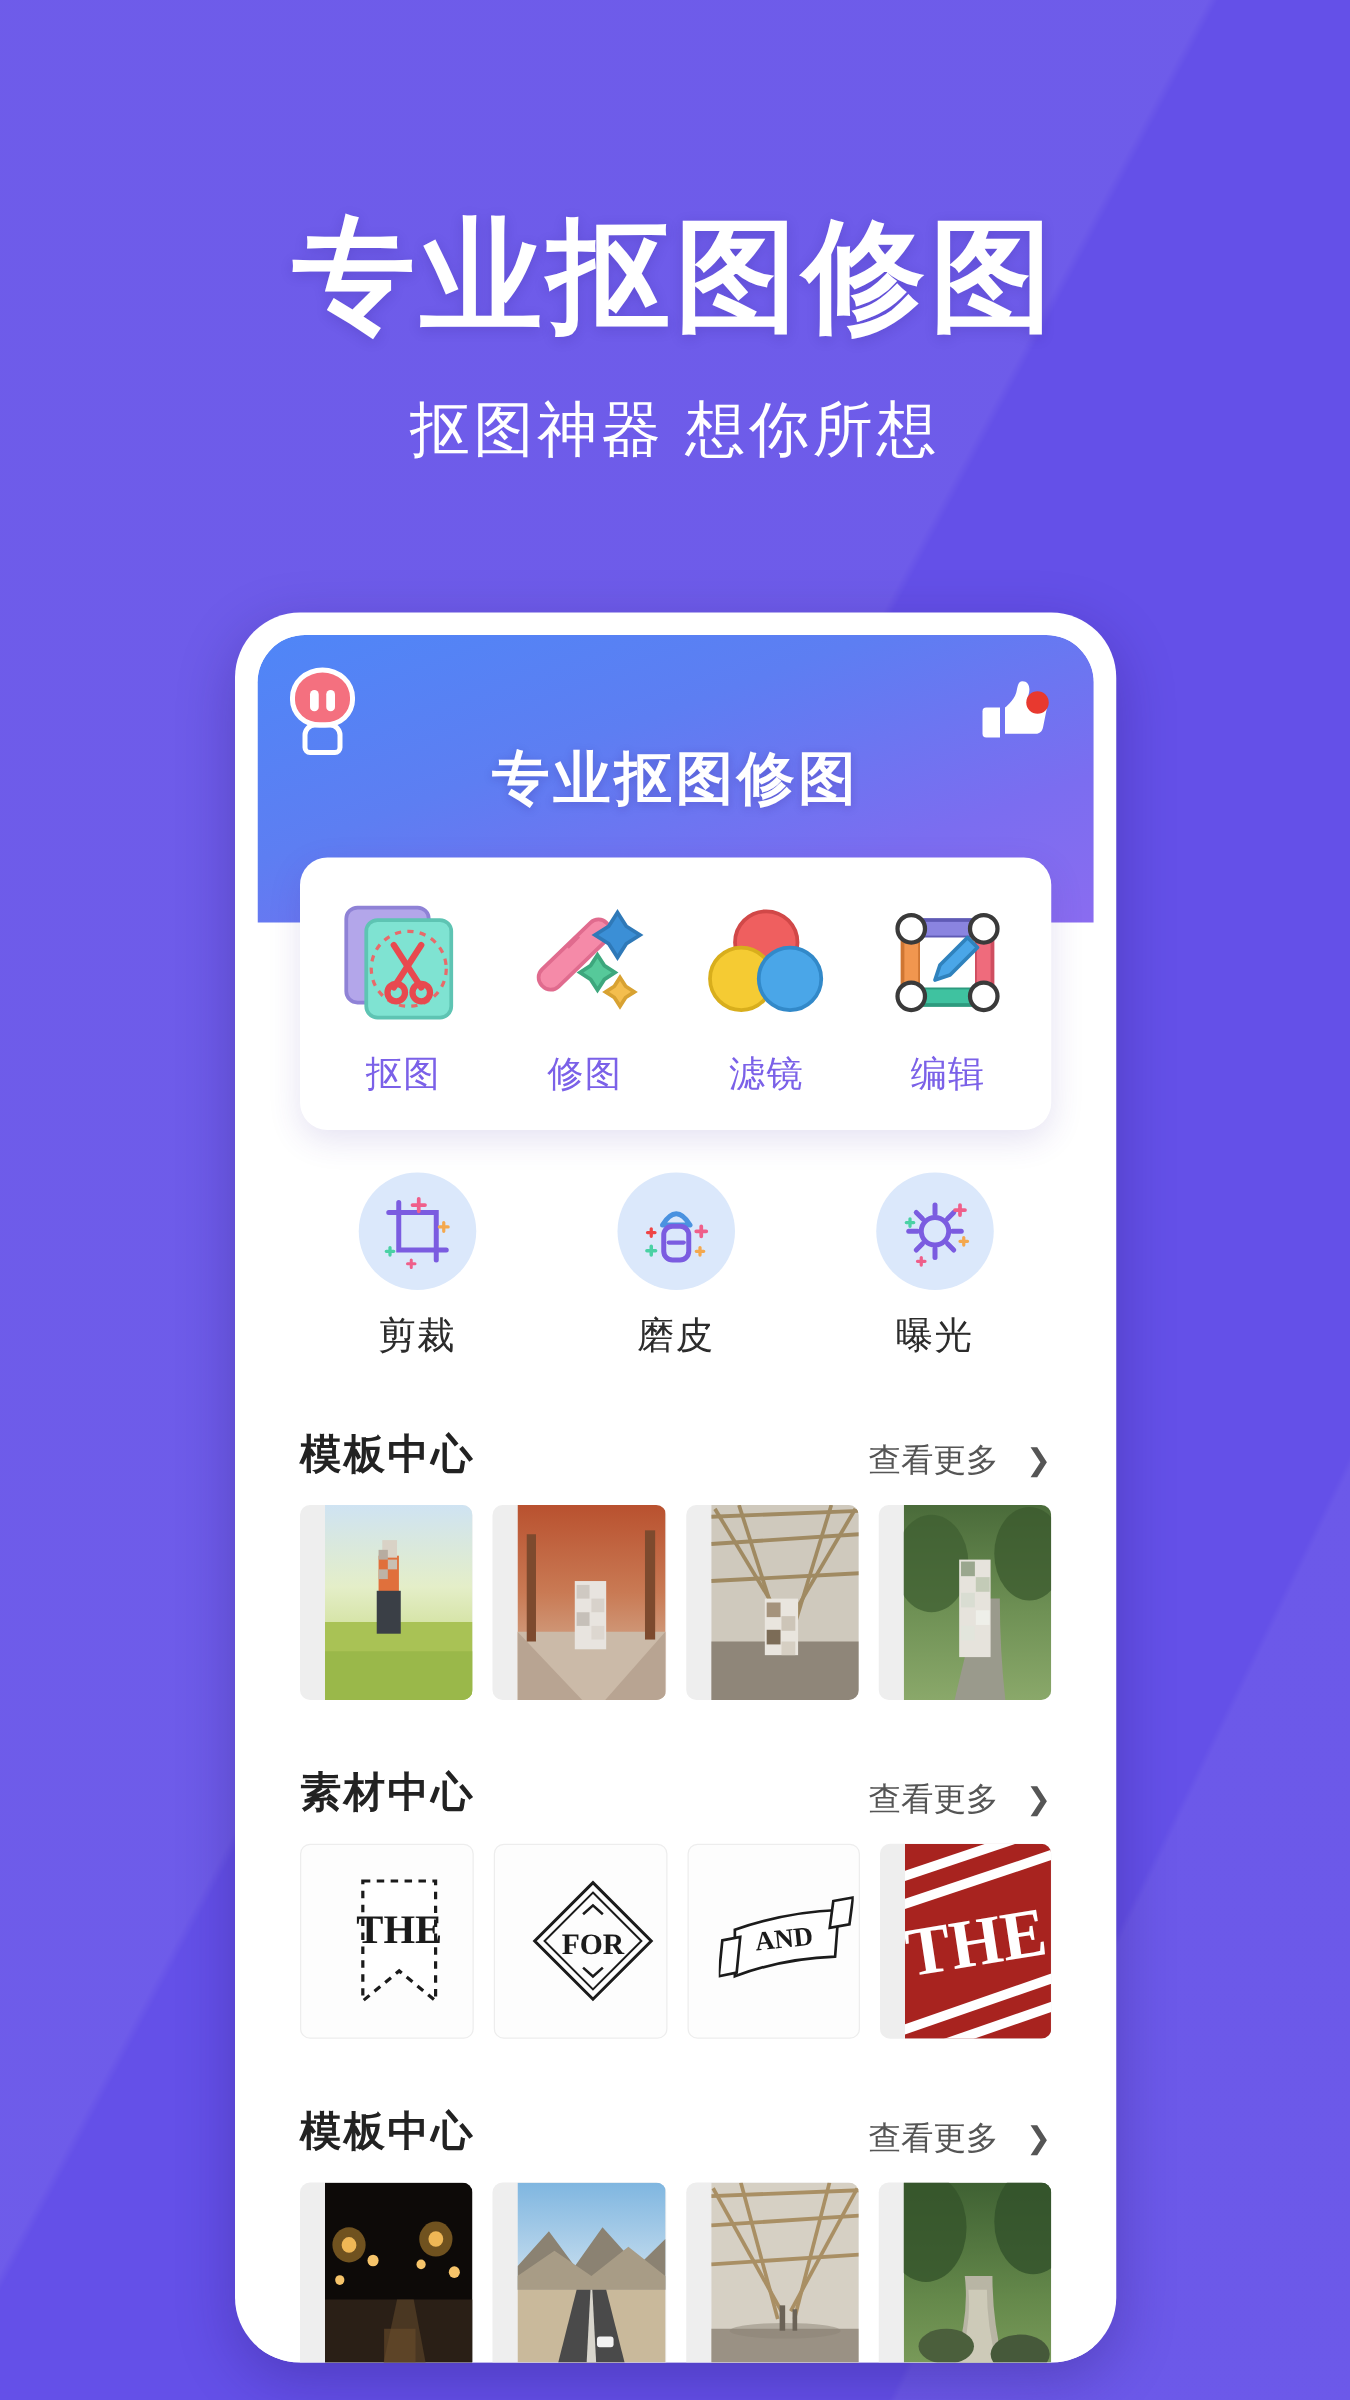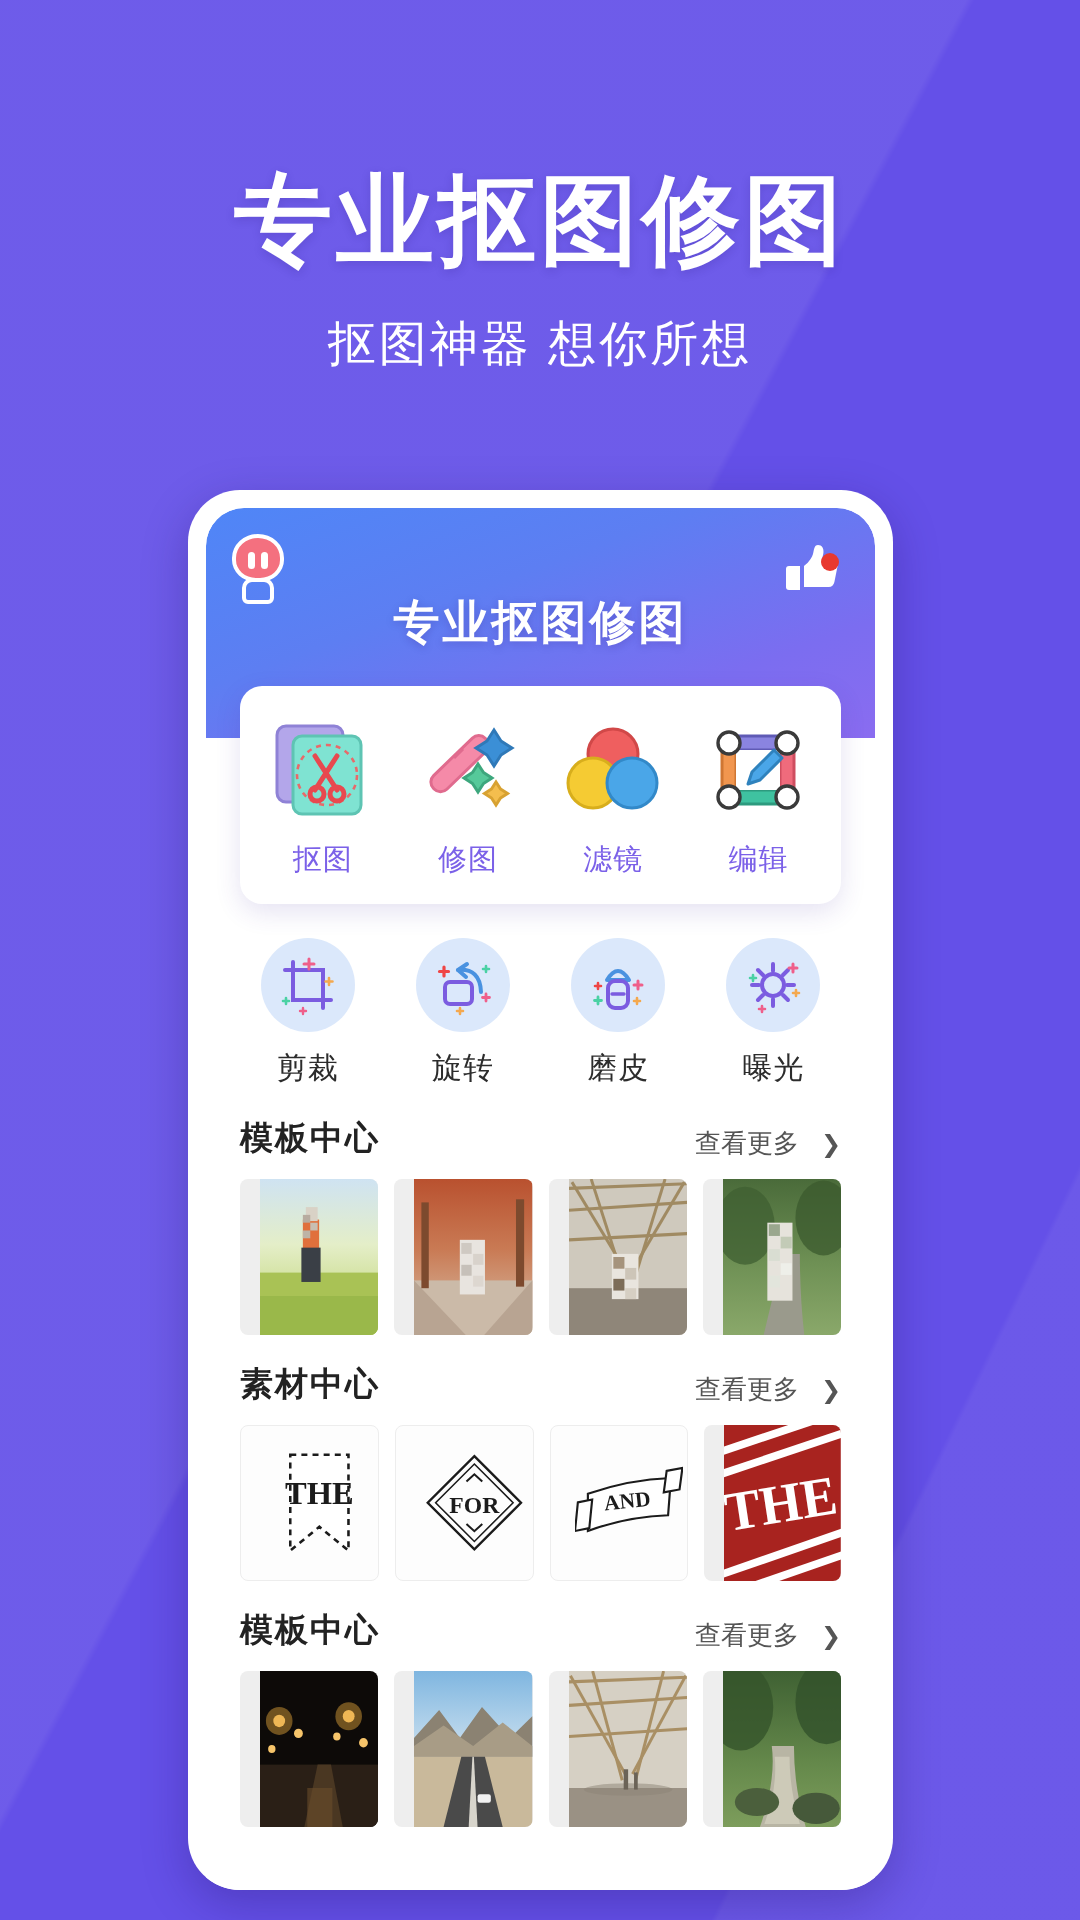--- a/index.html
+++ b/index.html
@@ -120,21 +120,21 @@
   }
   .tool{ flex:1; text-align:center; }
   .tool-bubble{
     width:94px;height:94px;margin:0 auto;border-radius:50%;
     background:#dbe8fb;
     display:flex;align-items:center;justify-content:center;
   }
   .tool-label{ margin-top:16px; font-size:30px; color:#2c2c2c; letter-spacing:1px;}
 
   
-  .section{ margin:27px 34px 0 34px;text-align:center; }
+  .section{ margin:52px 34px 0 34px;text-align:center; }
   .section-head{
     display:flex; align-items:flex-end; justify-content:space-between;
     margin-bottom:18px;
   }
   .section-title{ font-size:33px; font-weight:bold; color:#222222; letter-spacing:2px;}
   .section-more{ font-size:26px; color:#555555; display:flex; align-items:center; gap:22px;}
   .chev{ font-size:24px; color:#555; }
   .thumb-row{ display:flex; gap:16px; }
   .thumb{
     flex:1; height:156px; border-radius:8px; overflow:hidden; position:relative;
@@ -250,34 +250,20 @@
             <path d="M36 9 v10 M31 14 h10" stroke="#ef5f8a" stroke-width="3" stroke-linecap="round"></path>
             <path d="M13 48 v6 M10 51 h6" stroke="#4ad1a4" stroke-width="2.6" stroke-linecap="round"></path>
             <path d="M56 28 v7 M52.5 31.5 h7" stroke="#f4a84e" stroke-width="2.6" stroke-linecap="round"></path>
             <path d="M30 58 v6 M27 61 h6" stroke="#ef5f8a" stroke-width="2.4" stroke-linecap="round"></path>
           </svg>
         </div>
         <div class="tool-label">剪裁</div>
       </div>
 
 
-      <div class="tool">
-        <div class="tool-bubble">
-          <svg width="70" height="70" viewBox="0 0 70 70">
-            <rect x="17" y="32" width="27" height="22" rx="5" fill="none" stroke="#7b5ce0" stroke-width="4"></rect>
-            <path d="M30 20 q22 -2 23 22" fill="none" stroke="#4a92e0" stroke-width="4" stroke-linecap="round"></path>
-            <path d="M30 20 l9 -6 M30 20 l8 7" stroke="#4a92e0" stroke-width="4" stroke-linecap="round" fill="none"></path>
-            <path d="M16 17 v9 M11.5 21.5 h9" stroke="#ef4545" stroke-width="3.2" stroke-linecap="round"></path>
-            <path d="M58 16 v6 M55 19 h6" stroke="#4ad1a4" stroke-width="2.6" stroke-linecap="round"></path>
-            <path d="M58 44 v7 M54.5 47.5 h7" stroke="#ef5f8a" stroke-width="2.8" stroke-linecap="round"></path>
-            <path d="M32 58 v6 M29 61 h6" stroke="#f4a84e" stroke-width="2.6" stroke-linecap="round"></path>
-          </svg>
-        </div>
-        <div class="tool-label">旋转</div>
-      </div>
 
       <div class="tool">
         <div class="tool-bubble">
           <svg width="70" height="70" viewBox="0 0 70 70">
             <path d="M24 30 q11 -18 22 0 z" fill="none" stroke="#4a92e0" stroke-width="4" stroke-linejoin="round"></path>
             <rect x="25" y="31" width="20" height="27" rx="7" fill="none" stroke="#7b5ce0" stroke-width="4"></rect>
             <path d="M29 44 h12" stroke="#7b5ce0" stroke-width="3.4" stroke-linecap="round"></path>
             <path d="M15 33 v6 M12 36 h6" stroke="#ef4545" stroke-width="2.6" stroke-linecap="round"></path>
             <path d="M55 31 v8 M51 35 h8" stroke="#ef5f8a" stroke-width="3" stroke-linecap="round"></path>
             <path d="M15 47 v7 M11.5 50.5 h7" stroke="#4ad1a4" stroke-width="2.8" stroke-linecap="round"></path>

